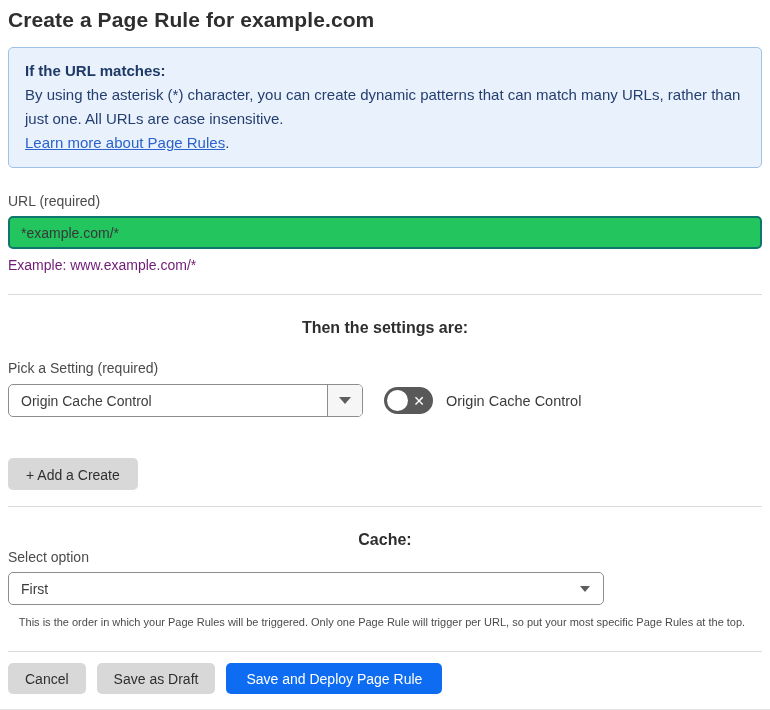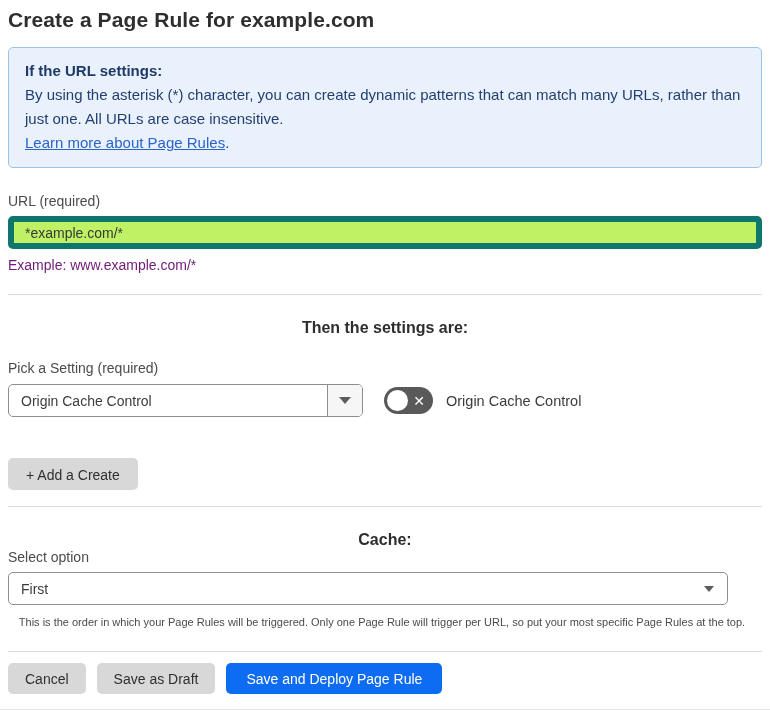--- a/index.html
+++ b/index.html
@@ -43,27 +43,27 @@
 
   .field-label {
     font-size: 14px;
     color: #4b4b4b;
     margin-bottom: 7px;
   }
   .text-input {
     display: block;
     width: 754px;
     height: 33px;
-    border: 6px solid #0f766e;
+    border: 2px solid #0f766e;
     border-radius: 5px;
     padding: 0 11px;
     font-size: 14px;
     color: #383838;
     font-family: "Liberation Sans", sans-serif;
-    background: #bef264;
+    background: #22c55e;
     outline: none;
   }
   .example-text {
     font-size: 14px;
     color: #701a75;
     margin-top: 8px;
   }
 
   .divider {
     border: none;
@@ -107,21 +107,21 @@
     display: flex;
     align-items: center;
     justify-content: center;
   }
   .caret {
     width: 0; height: 0;
     border-left: 6px solid transparent;
     border-right: 6px solid transparent;
     border-top: 7px solid #5d5d5d;
   }
-  .select-box.full { width: 720px; position: relative; }
+  .select-box.full { width: 596px; position: relative; }
   .select-box.full .caret {
     position: absolute;
     right: 13px;
     top: 13px;
     border-left-width: 5px;
     border-right-width: 5px;
     border-top-width: 6px;
   }
   .picker { width: 355px; }
 
@@ -202,21 +202,21 @@
   .mt-25 { margin-top: 25px; }
 </style>
 </head>
 <body>
 
 <div class="wrap">
 
   <h1 class="page-title">Create a Page Rule for example.com</h1>
 
   <div class="info-box">
-    <div class="info-heading">If the URL settings:</div>
+    <div class="info-heading">If the URL matches:</div>
     <div class="info-body">By using the asterisk (*) character, you can create dynamic patterns that can match many URLs, rather than just one. All URLs are case insensitive.</div>
     <div><a class="info-link">Learn more about Page Rules</a><span>.</span></div>
   </div>
 
   <div class="field-label mt-25">URL (required)</div>
   <input class="text-input" type="text" value="*example.com/*" style="">
   <div class="example-text">Example: www.example.com/*</div>
 
   <hr class="divider">
 

